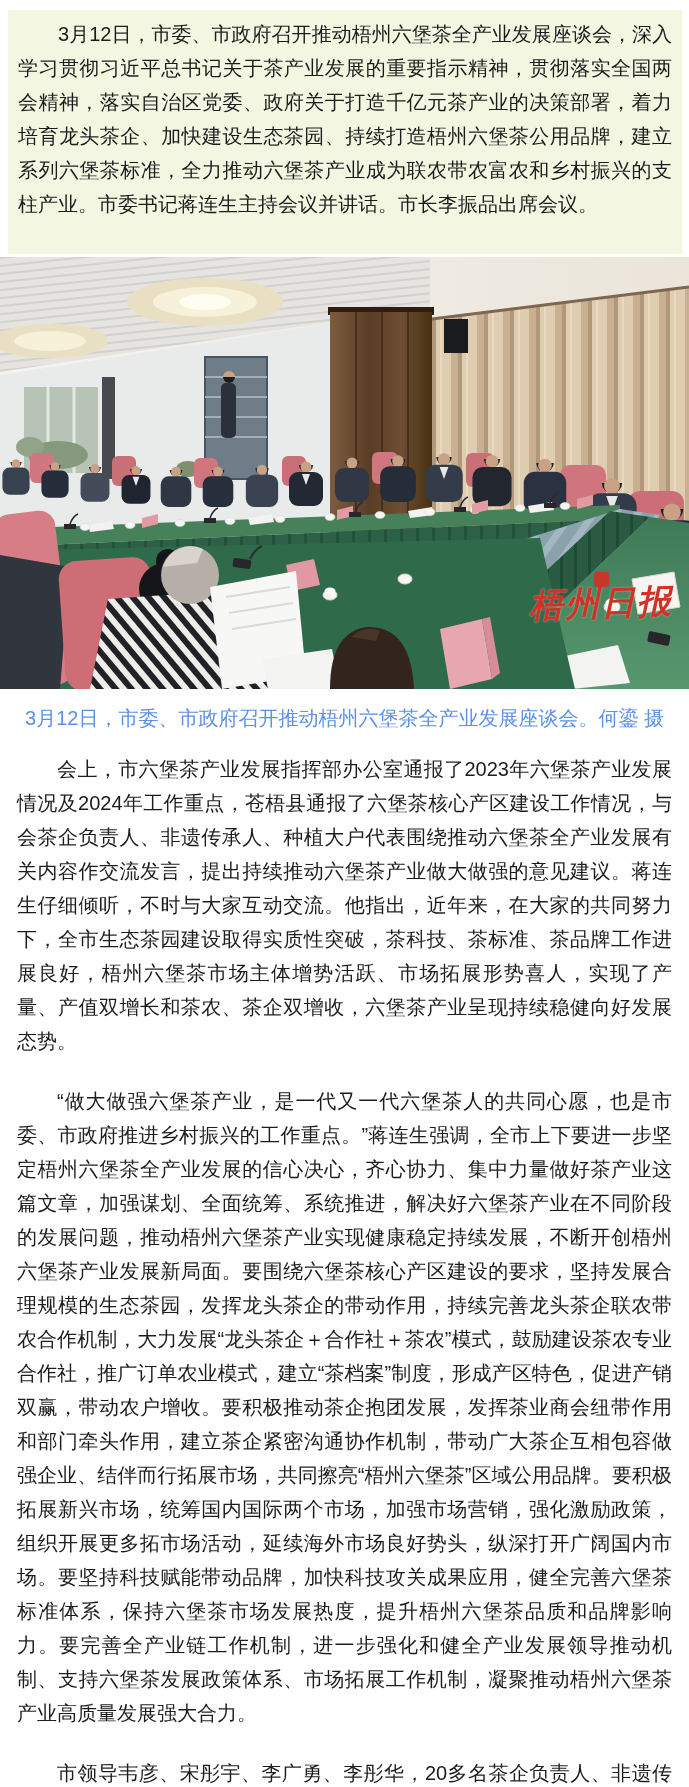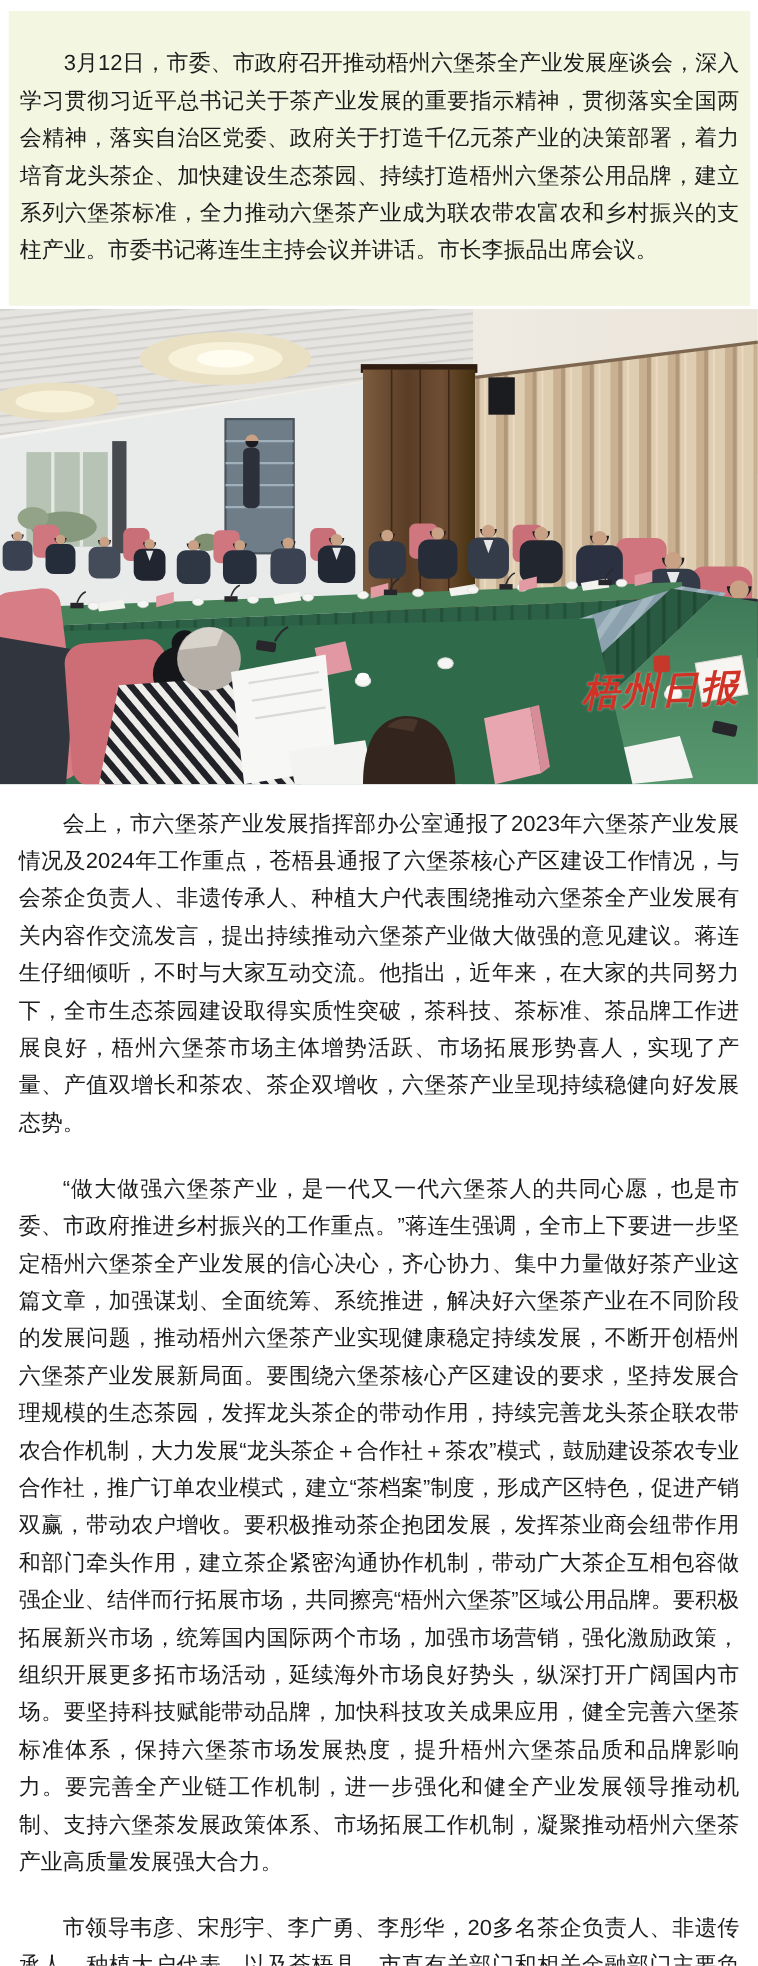--- a/index.html
+++ b/index.html
@@ -1,21 +1,21 @@
 <!DOCTYPE html>
 <html lang="zh"><head>
 <meta charset="utf-8">
 <style>
   html,body{margin:0;padding:0;}
   body{
     width:689px;height:1787px;overflow:hidden;background:#ffffff;
     font-family:"Liberation Sans","DejaVu Sans",sans-serif;color:#1e1e1e;
   }
   .lead-block{
-    margin:10px 7px 0 8px;background:#f3f7e2;padding:31px 10px 33px;
+    margin:10px 7px 0 8px;background:#f3f7e2;padding:7px 10px 33px;
   }
   .lead-block p{
     margin:0;font-size:20px;line-height:34px;text-align:justify;
     text-indent:2em;color:#1c1c1c;
   }
   figure.photo{margin:3px 0 0;position:relative;width:689px;height:432px;padding:0;}
   figure.photo svg{display:block;}
   .watermark{
     position:absolute;right:16px;bottom:62px;transform:rotate(-2deg);
     white-space:nowrap;
@@ -332,18 +332,19 @@
         </g>
       </g>
     </svg>
 
     <div class="watermark">
       <span class="wm-text">梧州日报</span>
       <span class="wm-seal"></span>
     </div>
   </figure>
 
+  <p class="caption">3月12日，市委、市政府召开推动梧州六堡茶全产业发展座谈会。何鎏 摄</p>
 
   <p class="body-para first">会上，市六堡茶产业发展指挥部办公室通报了2023年六堡茶产业发展情况及2024年工作重点，苍梧县通报了六堡茶核心产区建设工作情况，与会茶企负责人、非遗传承人、种植大户代表围绕推动六堡茶全产业发展有关内容作交流发言，提出持续推动六堡茶产业做大做强的意见建议。蒋连生仔细倾听，不时与大家互动交流。他指出，近年来，在大家的共同努力下，全市生态茶园建设取得实质性突破，茶科技、茶标准、茶品牌工作进展良好，梧州六堡茶市场主体增势活跃、市场拓展形势喜人，实现了产量、产值双增长和茶农、茶企双增收，六堡茶产业呈现持续稳健向好发展态势。</p>
   <p class="body-para">“做大做强六堡茶产业，是一代又一代六堡茶人的共同心愿，也是市委、市政府推进乡村振兴的工作重点。”蒋连生强调，全市上下要进一步坚定梧州六堡茶全产业发展的信心决心，齐心协力、集中力量做好茶产业这篇文章，加强谋划、全面统筹、系统推进，解决好六堡茶产业在不同阶段的发展问题，推动梧州六堡茶产业实现健康稳定持续发展，不断开创梧州六堡茶产业发展新局面。要围绕六堡茶核心产区建设的要求，坚持发展合理规模的生态茶园，发挥龙头茶企的带动作用，持续完善龙头茶企联农带农合作机制，大力发展“龙头茶企＋合作社＋茶农”模式，鼓励建设茶农专业合作社，推广订单农业模式，建立“茶档案”制度，形成产区特色，促进产销双赢，带动农户增收。要积极推动茶企抱团发展，发挥茶业商会纽带作用和部门牵头作用，建立茶企紧密沟通协作机制，带动广大茶企互相包容做强企业、结伴而行拓展市场，共同擦亮“梧州六堡茶”区域公用品牌。要积极拓展新兴市场，统筹国内国际两个市场，加强市场营销，强化激励政策，组织开展更多拓市场活动，延续海外市场良好势头，纵深打开广阔国内市场。要坚持科技赋能带动品牌，加快科技攻关成果应用，健全完善六堡茶标准体系，保持六堡茶市场发展热度，提升梧州六堡茶品质和品牌影响力。要完善全产业链工作机制，进一步强化和健全产业发展领导推动机制、支持六堡茶发展政策体系、市场拓展工作机制，凝聚推动梧州六堡茶产业高质量发展强大合力。</p>
   <p class="body-para">市领导韦彦、宋彤宇、李广勇、李彤华，20多名茶企负责人、非遗传承人、种植大户代表，以及苍梧县、市直有关部门和相关金融部门主要负责人参加座谈会。</p>
 
 </article>
 
 </body></html>

